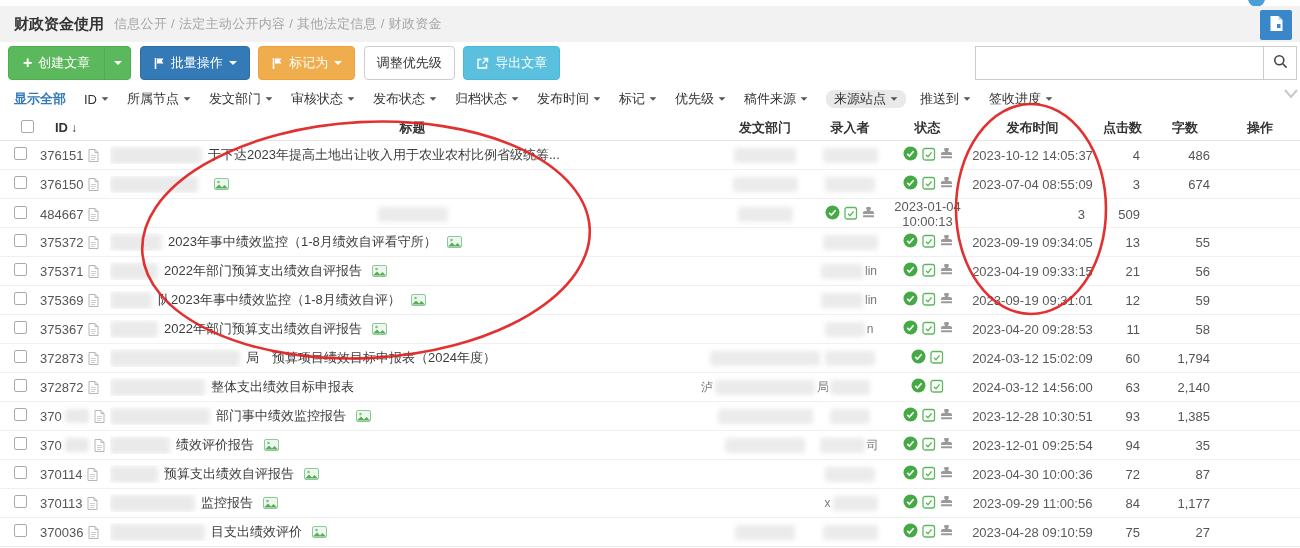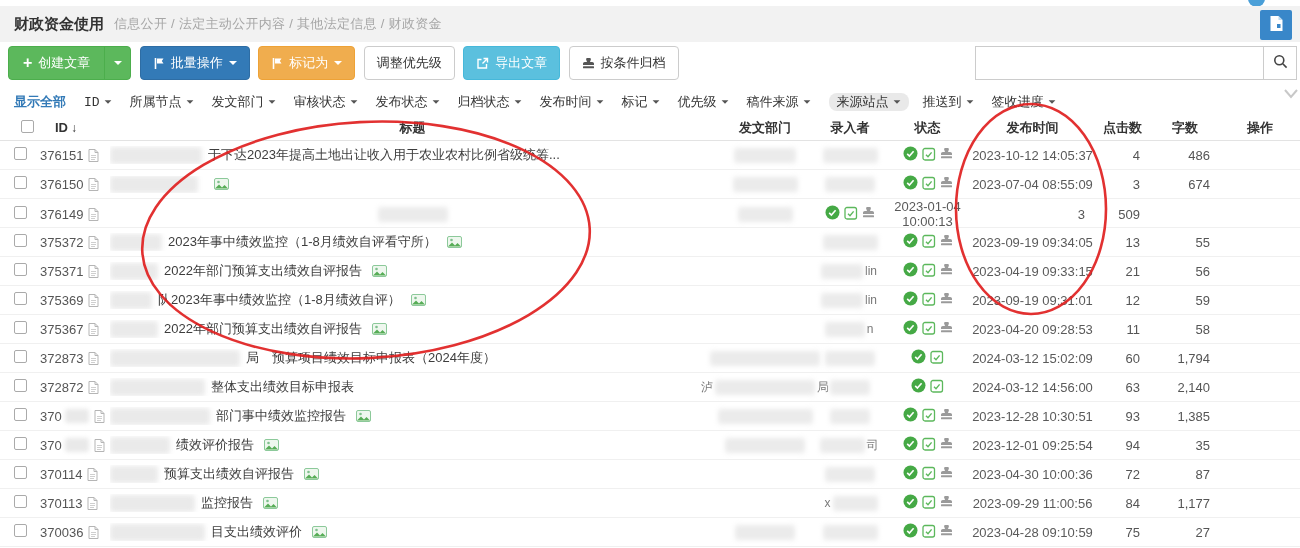--- a/index.html
+++ b/index.html
@@ -39,21 +39,21 @@
   .toolbar-left { position:absolute; left:8px; top:4px; white-space:nowrap; }
 
   .searchbox { position:absolute; left:975px; top:4px; width:322px; height:34px; display:flex; }
   .searchbox input { width:288px; height:34px; border:1px solid #ccc; border-right:none;
     border-radius:0; padding:0 8px; font-size:13px; outline:none; }
   .searchbox .search-btn { width:34px; height:34px; background:#fff; border:1px solid #ccc;
     display:flex; align-items:center; justify-content:center; cursor:pointer; }
 
   
   .filterbar { position:absolute; left:14px; top:90px; width:1260px; height:24px;
-    display:flex; align-items:center; font-size:13px; color:#333;font-family:Liberation Mono, monospace; }
+    display:flex; align-items:flex-start; font-size:13px; color:#333; }
   .f-show-all { color:#337ab7; font-weight:bold; margin-right:18px; cursor:pointer; }
   .f-item { margin-right:18px; cursor:pointer; display:inline-flex; align-items:center;
     white-space:nowrap; }
   .f-item .caret { border-top-color:#555; margin-left:4px; transform:scale(.85); }
   .f-item.active { background:#e9e9e9; padding:0 8px; border-radius:8px; margin-right:14px; }
   .collapse-chev { position:absolute; right:0px; top:86px; color:#c8c8c8; }
 
   
   .grid-row { display:grid;
     grid-template-columns:40px 70px 605px 100px 70px 85px 125px 55px 70px 80px;
@@ -150,29 +150,20 @@
       </span>
       <span class="btn btn-cyan">
         <span class="ic">
             <svg width="13" height="13">
               <path d="M5.5 2.5H2v8.5h8.5V7" fill="none" stroke="#fff" stroke-width="1.4"></path>
               <path d="M7.5 1.5h4v4M11.5 1.5L6.5 6.5" fill="none" stroke="#fff" stroke-width="1.4"></path>
             </svg>
           </span>
         <span>导出文章</span>
       </span>
-      <span class="btn btn-white">
-        <span class="ic">
-            <svg width="13" height="13">
-              <path fill="#555" d="M5.2 1h2.6c.9 0 1.4.9 1 1.7L8 5h2.2c1 0 1.8.8 1.8 1.8V8H1v-1.2C1 5.8 1.8 5 2.8 5H5l-.8-2.3C3.8 1.9 4.3 1 5.2 1z"></path>
-              <rect x="1" y="9.2" width="11" height="2" rx=".5" fill="#555"></rect>
-            </svg>
-          </span>
-        <span>按条件归档</span>
-      </span>
     </div>
     <div class="searchbox">
       <input type="text" placeholder="" style="">
       <button class="search-btn">
         <span><svg width="15" height="15">
               <circle cx="6.3" cy="6.3" r="4.5" fill="none" stroke="#444" stroke-width="1.6"></circle>
               <path d="M9.8 9.8l3.8 3.8" stroke="#444" stroke-width="1.6"></path>
             </svg></span>
       </button>
     </div>
@@ -367,21 +358,21 @@
       </span>
       <span class="c-pub">2023-07-04 08:55:09</span>
       <span class="c-clicks">3</span>
       <span class="c-words">674</span>
       <span class="c-ops"></span>
     </div>
 
     <div class="trow grid-row">
       <span class="c-check"><input type="checkbox" style=""></span>
       <span class="c-id">
-        <span class="idtext">376149</span>
+        <span class="idtext">484667</span>
 
         <span class="doc-icon">
           <svg width="11" height="13">
               <path d="M1 .5h6l3 3v9H1z" fill="#fff" stroke="#b5b5b5"></path>
               <path d="M7 .5v3h3" fill="none" stroke="#b5b5b5"></path>
               <path d="M3 6.5h5M3 8.5h5M3 10.5h4" stroke="#cfcfcf"></path>
             </svg>
         </span>
       </span>
       <span class="c-dept">

